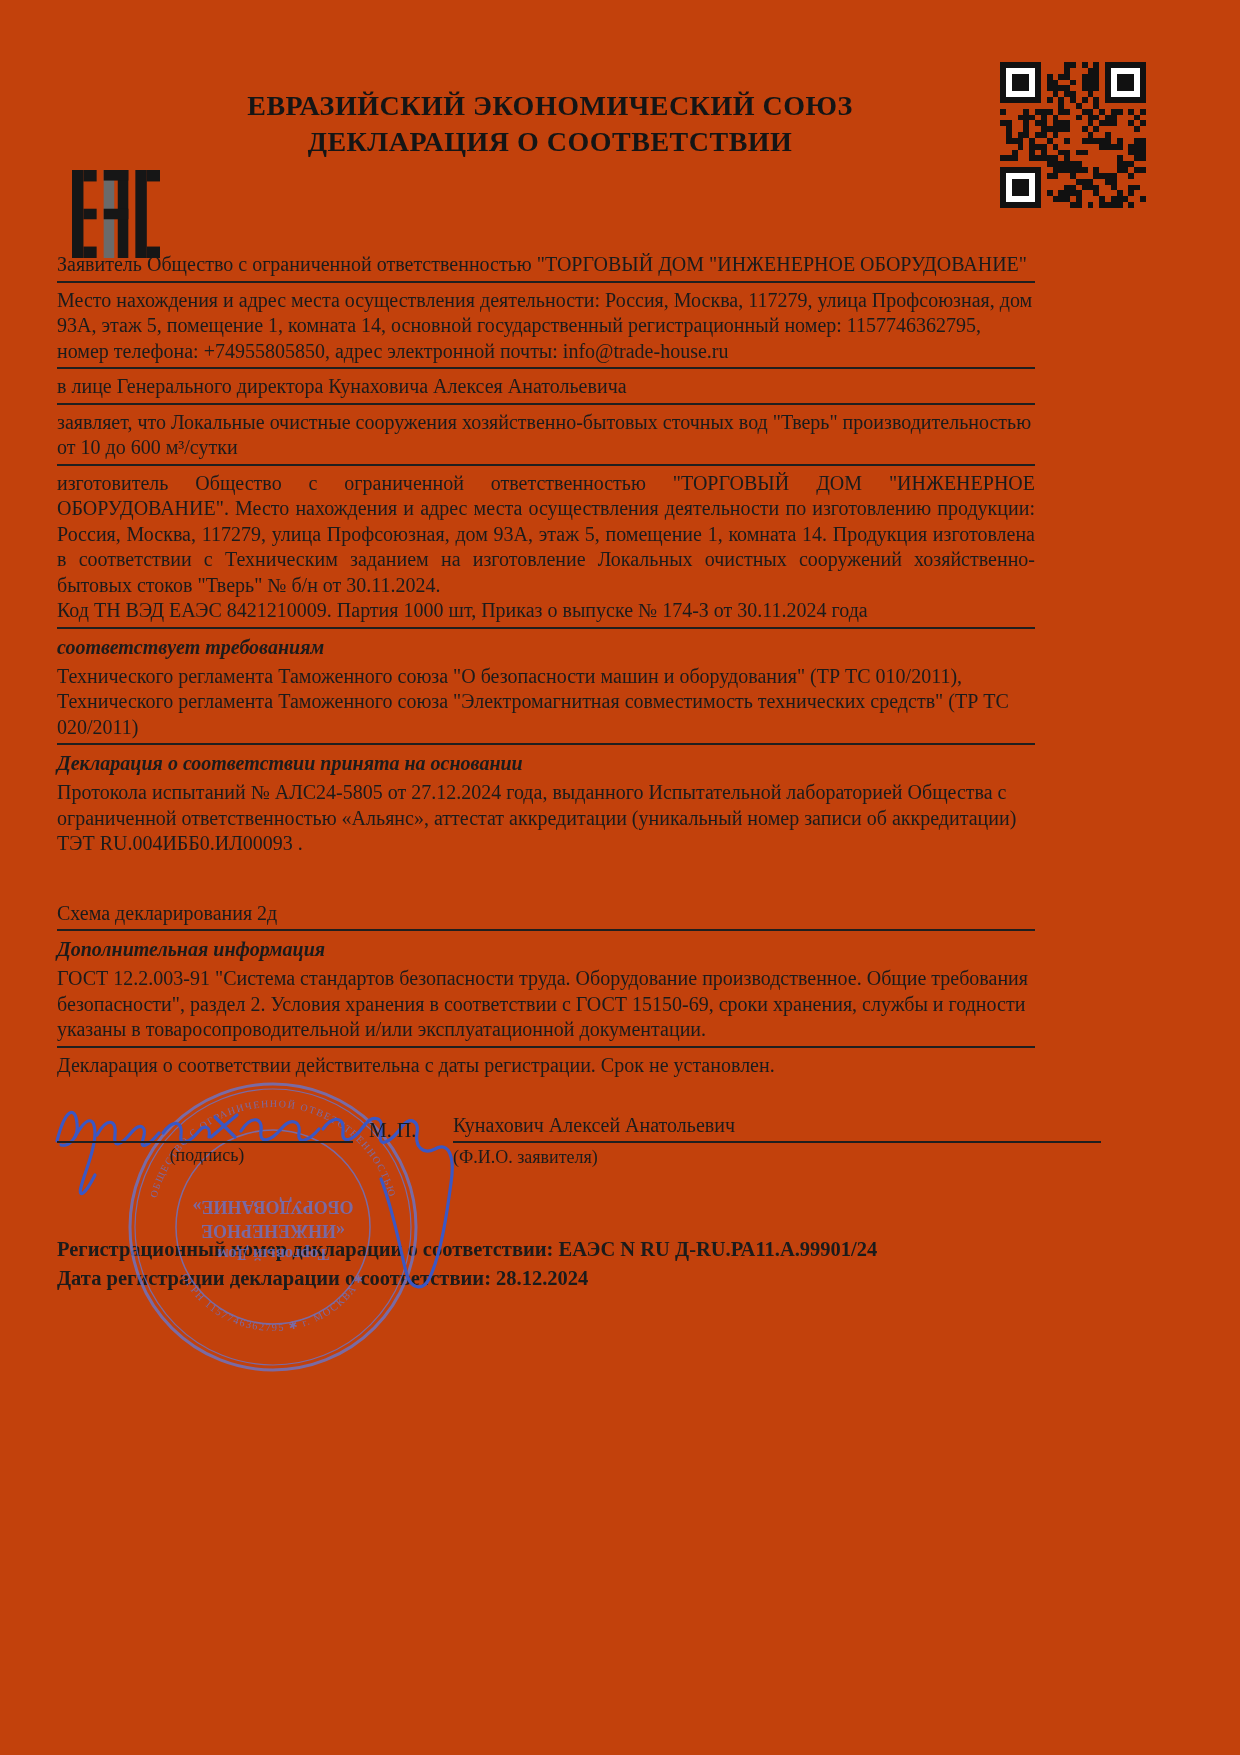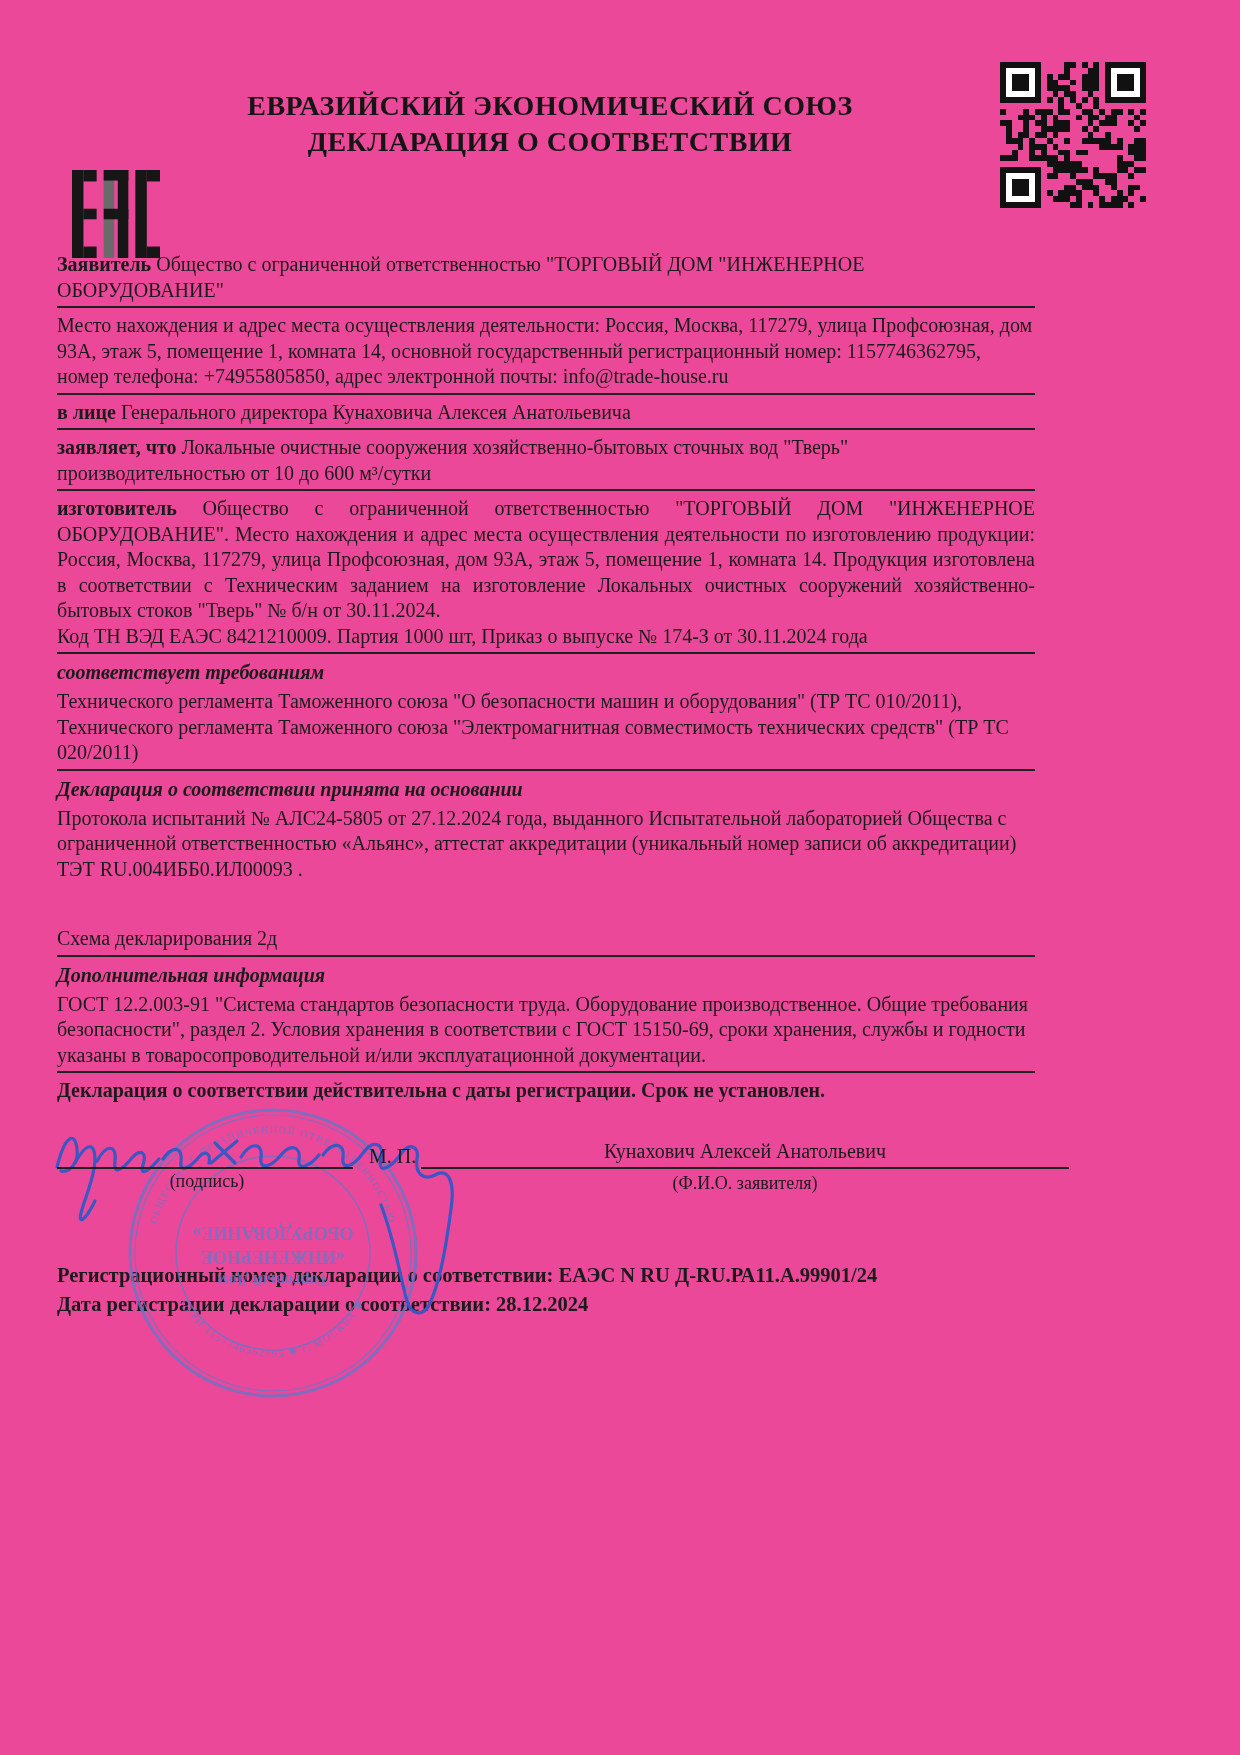--- a/index.html
+++ b/index.html
@@ -1,42 +1,42 @@
 <!DOCTYPE html>
 <html><head>
 <meta charset="utf-8">
 <style>
   html,body{margin:0;padding:0;background:#e8e8e8;}
   .page{
     position:relative;
     width:1240px;height:1755px;
     margin:0 auto;
-    background:#ec4899;
+    background:#c2410c;
     font-family:"Liberation Serif", serif;
     color:#1b1b1b;
     overflow:hidden;
   }
   .content{position:absolute;left:57px;top:250px;width:978px;}
   
   .title-wrap{position:absolute;left:120px;top:88px;width:860px;text-align:center;}
   .title-line{font-weight:bold;font-size:28px;line-height:36px;letter-spacing:0.5px;color:#151515;}
   .eac-logo{position:absolute;left:72px;top:165px;width:88px;height:98px;}
   .qr{position:absolute;left:1000px;top:62px;width:146px;height:146px;}
   
   .sec{font-size:20px;line-height:25.5px;margin:0;padding:2px 0 3px 0;}
   .rule{border-bottom:2px solid #1f1f1f;margin-bottom:3px;}
-  .lead{font-weight:bold;}
+  .lead{font-weight:normal;}
   .just{text-align:justify;}
   .heading{font-weight:bold;font-size:20px;line-height:25px;padding:3px 0 2px 0;margin:0;font-style:italic;}
   
   .sig-block{position:relative;height:138px;margin-top:8px;}
   .sig-line-left{position:absolute;left:0;top:52px;width:296px;border-bottom:2px solid #1f1f1f;}
   .sig-caption{position:absolute;left:60px;top:56px;width:180px;text-align:center;font-size:18px;}
   .mp-label{position:absolute;left:312px;top:30px;font-size:20px;}
-  .fio-wrap{position:absolute;left:364px;top:22px;width:648px;text-align:center;}
+  .fio-wrap{position:absolute;left:396px;top:22px;width:648px;text-align:left;}
   .fio-name{font-size:20px;line-height:28px;border-bottom:2px solid #1f1f1f;padding-bottom:2px;}
   .fio-caption{font-size:18px;padding-top:4px;}
   .stamp{position:absolute;left:66px;top:-12px;width:300px;height:300px;opacity:0.82;pointer-events:none;}
   .signature-svg{position:absolute;left:-6px;top:-14px;width:450px;height:230px;pointer-events:none;}
   
   .footer-line{font-weight:bold;font-size:20.5px;line-height:25px;margin:0;padding:0;}
   .footer-line.first{margin-top:10px;}
   .footer-line.second{margin-top:4px;}
 </style>
 </head>

